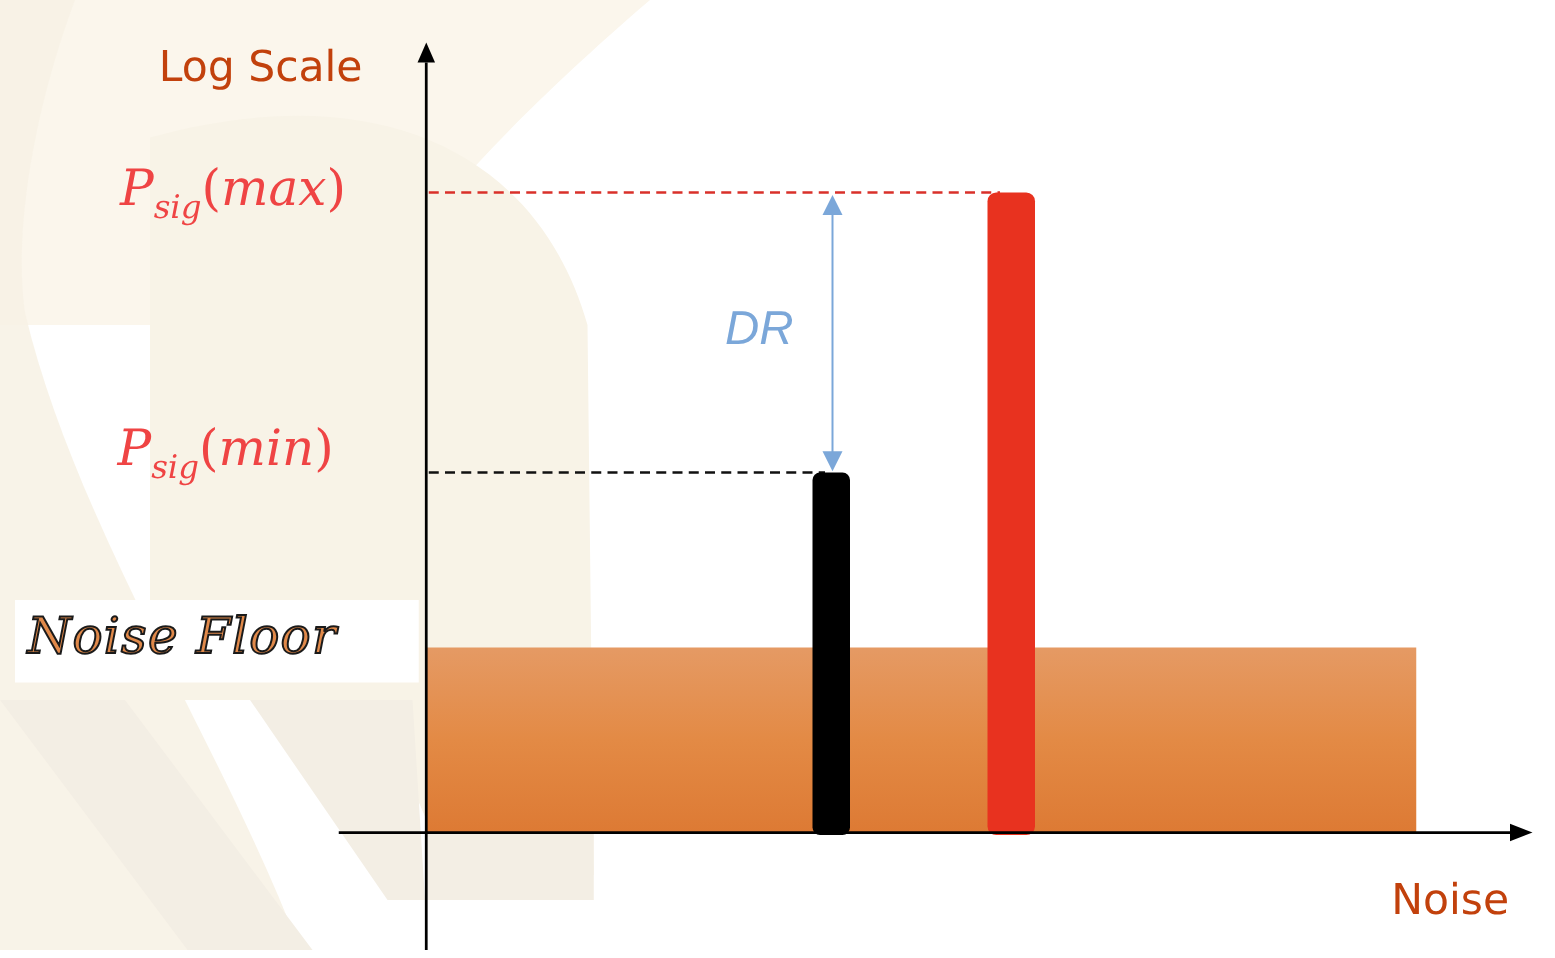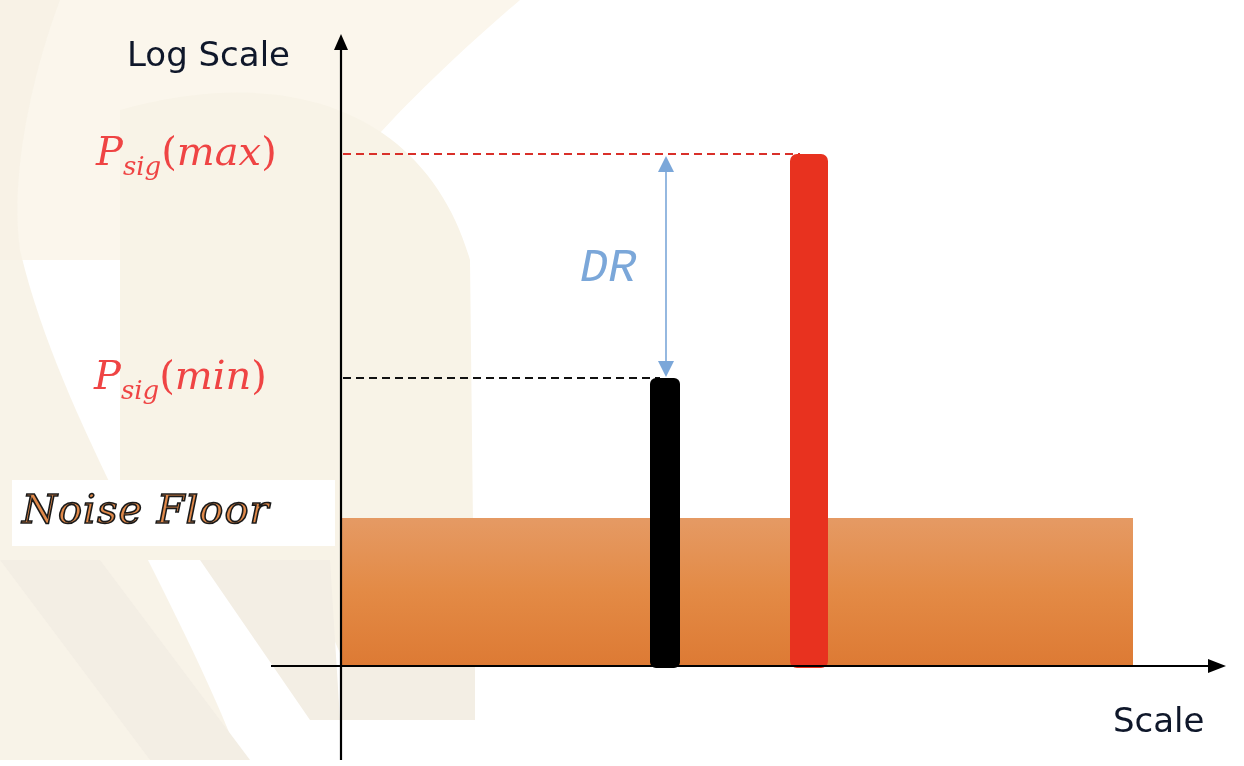--- a/index.html
+++ b/index.html
@@ -5,31 +5,31 @@
   html, body { margin: 0; padding: 0; }
   body {
     width: 1244px; height: 766px; position: relative; overflow: hidden;
     background: #ffffff;
     font-family: "Liberation Sans", sans-serif;
   }
   .bg-shape { position: absolute; pointer-events: none; }
   .lbl { position: absolute; white-space: nowrap; }
   .axis-title {
     font-family: "DejaVu Sans", sans-serif;
-    font-size: 34px; color: #0f172a;
+    font-size: 34px; color: #c2410c;
   }
   .math {
     font-family: "DejaVu Serif", serif;
     font-style: italic; font-size: 40px; color: #ef4444;
   }
   .math sub { font-size: 26px; vertical-align: -10px; }
   .math .paren { font-style: normal; }
   .dr {
-    font-family: Liberation Mono, monospace; font-style: italic;
-    font-size: 47px; color: #7ba7d9;
+    font-family: Liberation Sans, sans-serif; font-style: italic;
+    font-size: 38px; color: #7ba7d9;
   }
   .noise-box {
     position: absolute; left: 12px; top: 480px; width: 323px; height: 66px;
     background: #ffffff;
   }
   .noise-text {
     position: absolute; left: 22px; top: 486px;
     font-family: "DejaVu Serif", serif; font-style: italic; font-weight: normal;
     font-size: 40px; color: #e0894a;
     -webkit-text-stroke: 1.6px #1a1a1a;
@@ -69,26 +69,26 @@
   <polygon points="666,156 658,172 674,172" fill="#7ba7d9"></polygon>
   <polygon points="666,377 658,361 674,361" fill="#7ba7d9"></polygon>
 
   <line x1="341" y1="50" x2="341" y2="760" stroke="#000" stroke-width="2.2"></line>
   <polygon points="341,34 334,50 348,50" fill="#000"></polygon>
   <line x1="271" y1="666" x2="1208" y2="666" stroke="#000" stroke-width="2.2"></line>
   <polygon points="1226,666 1208,659 1208,673" fill="#000"></polygon>
 </svg>
 
 <div class="lbl axis-title" style="left:127px;top:34px;">Log Scale</div>
-<div class="lbl axis-title" style="left:1113px;top:700px;">Scale</div>
+<div class="lbl axis-title" style="left:1113px;top:700px;">Noise</div>
 
 <div class="lbl math" style="left:96px;top:128px;">
   <span>P</span><sub>sig</sub><span class="paren">(</span><span>max</span><span class="paren">)</span>
 </div>
 
-<div class="lbl math" style="left:94px;top:352px;text-align:center;">
+<div class="lbl math" style="left:94px;top:336px;text-align:center;">
   <span>P</span><sub>sig</sub><span class="paren">(</span><span>min</span><span class="paren">)</span>
 </div>
 
 <div class="lbl dr" style="left:580px;top:242px;">DR</div>
 
 <div class="noise-box"></div>
 <div class="lbl noise-text">Noise Floor</div>
 
 </body></html>

